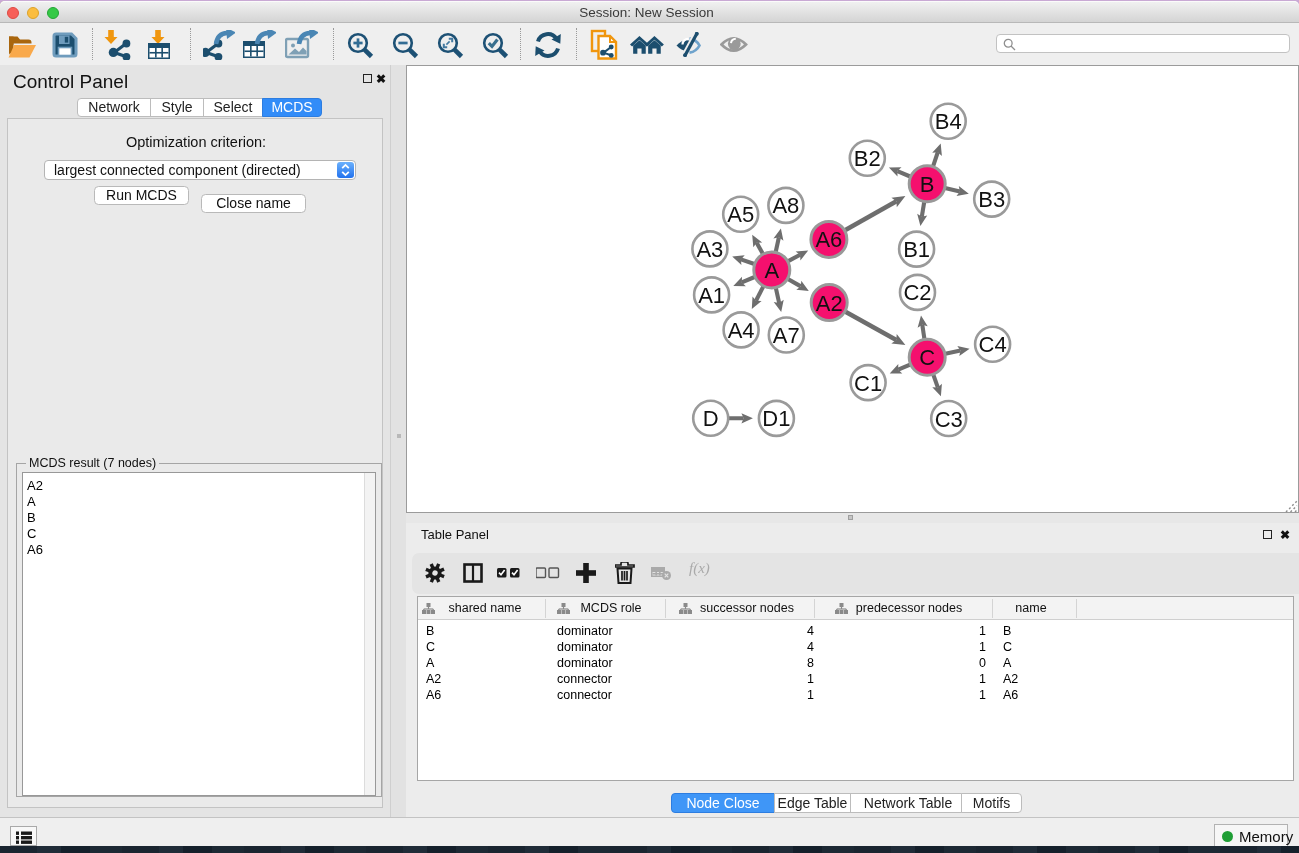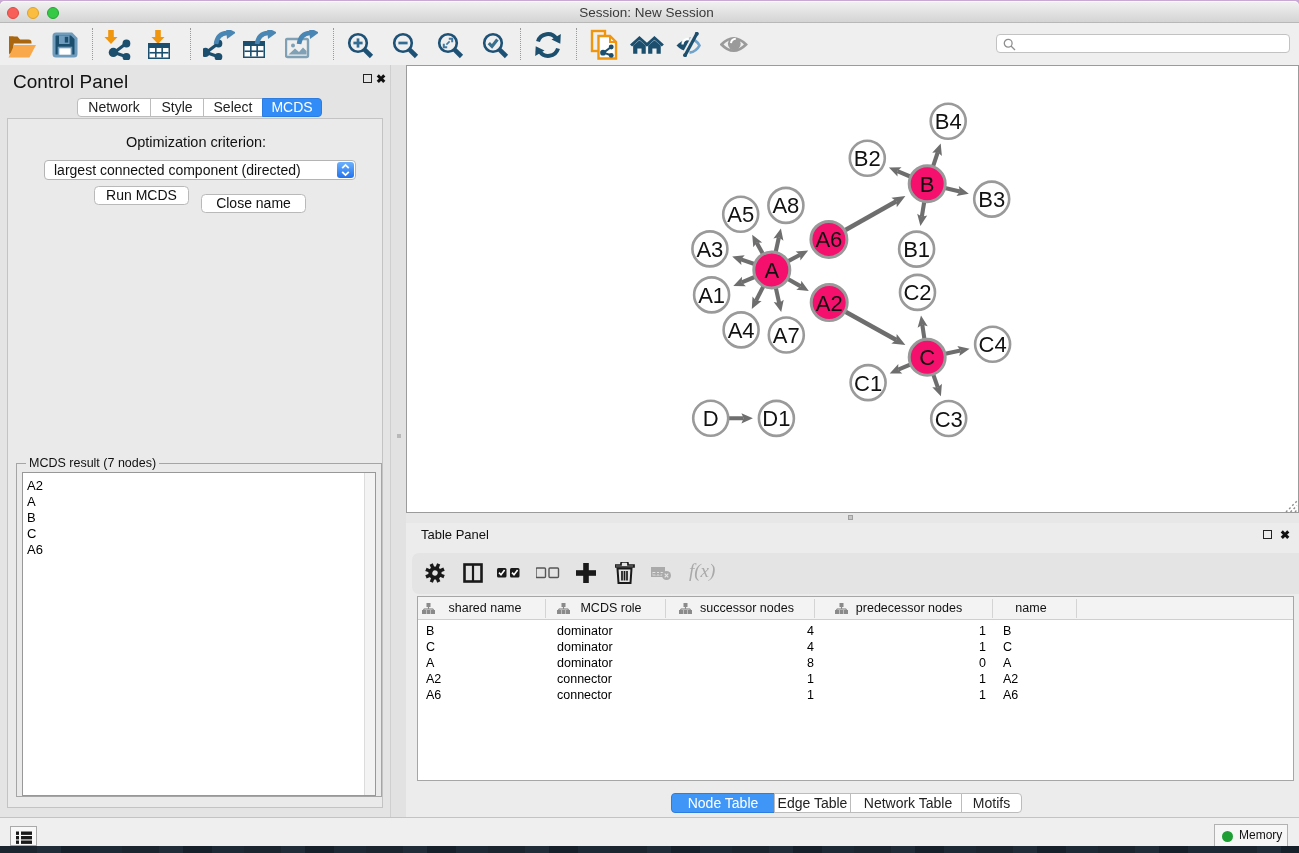--- a/index.html
+++ b/index.html
@@ -56,21 +56,21 @@
 .hcell { position:absolute; top:0; height:23px; line-height:23px; font-size:12.5px; color:#111; text-align:center; }
 .trow { position:absolute; font-size:12.5px; color:#000; height:16px; line-height:16px; }
 .num { position:absolute; font-size:12.5px; color:#000; text-align:right; height:16px; line-height:16px; }
 
 #btabs { position:absolute; left:265px; top:270px; height:20px; }
 .btab { position:absolute; top:0; height:20px; background:#fff; border:1px solid #bcbcbc; font-size:14px; color:#222; text-align:center; line-height:18px; }
 .btab.sel { background:#3f96f7; color:#fff; border-color:#2d7de0; }
 
 #statusbar { position:absolute; left:0; top:816px; width:1299px; height:30px; background:#efefef; border-top:1px solid #c3c3c3; }
 #listbtn { position:absolute; left:10px; top:8px; width:27px; height:20px; background:#f8f8f8; border:1px solid #a9a9a9; }
-#membtn { position:absolute; left:1214px; top:6px; width:74px; height:23px; background:#f6f6f6; border:1px solid #b2b2b2; font-size:12px; color:#111; }
+#membtn { position:absolute; left:1214px; top:6px; width:74px; height:23px; background:#f6f6f6; border:1px solid #b2b2b2; font-size:15px; color:#111; }
 #membtn .dot { position:absolute; left:7px; top:5.5px; width:11px; height:11px; border-radius:50%; background:#1f9e35; }
 #membtn .mtxt { position:absolute; left:24px; top:3px; }
 
 #desk { position:absolute; left:0; top:846px; width:1299px; height:7px; background:repeating-linear-gradient(90deg,#1a2530 0 37px,#202c38 37px 61px,#15202b 61px 90px,#1d2934 90px 122px); }
 </style></head>
 <body>
 <div id="win">
   <div id="titlebar">
     <div class="tl t1"></div>
       <div class="tl t2"></div>
@@ -394,21 +394,21 @@
           </svg>
           <svg class="abs" style="left:239px;top:13px" width="21" height="15" viewBox="0 0 21 15">
             <rect x="0" y="1" width="14" height="10" fill="#aaaaaa"></rect>
             <rect x="1.5" y="6" width="11" height="3.5" fill="#e4e4e4"></rect>
             <line x1="5.166666666666666" y1="6" x2="5.166666666666666" y2="9.5" stroke="#aaaaaa" stroke-width="1.6"></line>
             <line x1="8.833333333333332" y1="6" x2="8.833333333333332" y2="9.5" stroke="#aaaaaa" stroke-width="1.6"></line>
             <line x1="1.5" y1="7.75" x2="12.5" y2="7.75" stroke="#aaaaaa" stroke-width="1.6"></line>
             <circle cx="15.5" cy="9.5" r="4.5" fill="#aaaaaa"></circle>
             <path d="M13.7 7.7 L17.3 11.3 M17.3 7.7 L13.7 11.3" stroke="#e4e4e4" stroke-width="1.2"></path>
           </svg>
-          <div class="abs" style="left:277px;top:7px;font-family:'Liberation Serif',serif;font-style:italic;font-size:19px;color:#a9a9a9;">f(x)</div>
+          <div class="abs" style="left:277px;top:7px;font-family:'Liberation Serif',serif;font-style:italic;font-size:15px;color:#a9a9a9;">f(x)</div>
         </div>
       <div id="tbl">
         <div id="tbl-head">
           <div class="hsep" style="left:127px"></div>
           <div class="hsep" style="left:247px"></div>
           <div class="hsep" style="left:396px"></div>
           <div class="hsep" style="left:574px"></div>
           <div class="hsep" style="left:658px"></div>
           <svg class="abs" style="left:4px;top:6px" width="13" height="11" viewBox="0 0 13 11">
               <rect x="4.5" y="0" width="4" height="4" fill="#8a8a8a"></rect>
@@ -476,21 +476,21 @@
           <div class="num" style="left:296px;top:74.2px;width:100px;">1</div>
           <div class="num" style="left:468px;top:74.2px;width:100px;">1</div>
           <div class="trow" style="left:585px;top:74.2px;">A2</div>
           <div class="trow" style="left:8px;top:90.2px;">A6</div>
           <div class="trow" style="left:139px;top:90.2px;">connector</div>
           <div class="num" style="left:296px;top:90.2px;width:100px;">1</div>
           <div class="num" style="left:468px;top:90.2px;width:100px;">1</div>
           <div class="trow" style="left:585px;top:90.2px;">A6</div>
       </div>
       <div id="btabs">
-        <div class="btab sel" style="left:0; width:104px; border-radius:4px 0 0 4px;">Node Table</div>
+        <div class="btab sel" style="left:0; width:104px; border-radius:4px 0 0 4px;">Node Close</div>
         <div class="btab" style="left:103px; width:77px;">Edge Table</div>
         <div class="btab" style="left:179px; width:116px;">Network Table</div>
         <div class="btab" style="left:290px; width:61px; border-radius:0 4px 4px 0;">Motifs</div>
       </div>
     </div>
   </div>
   <div id="statusbar">
     <div id="listbtn">
         <svg class="abs" style="left:5px;top:3px" width="16" height="15" viewBox="0 0 16 15">
           <rect x="0" y="1.5" width="3" height="3.4" fill="#1a1a1a"></rect>

